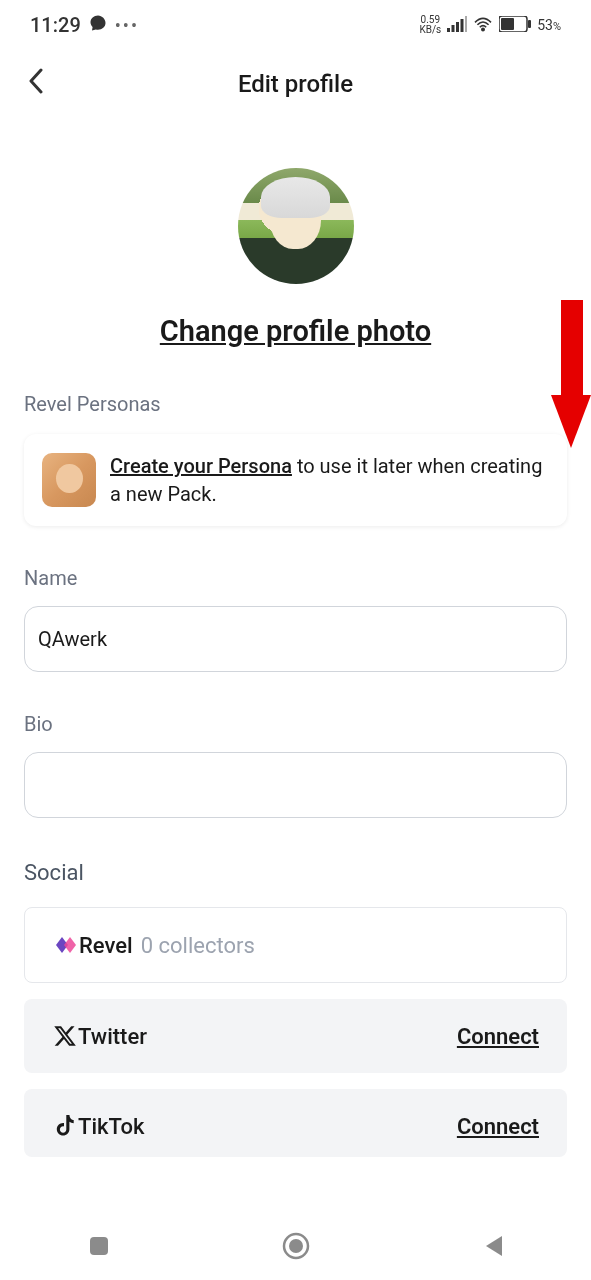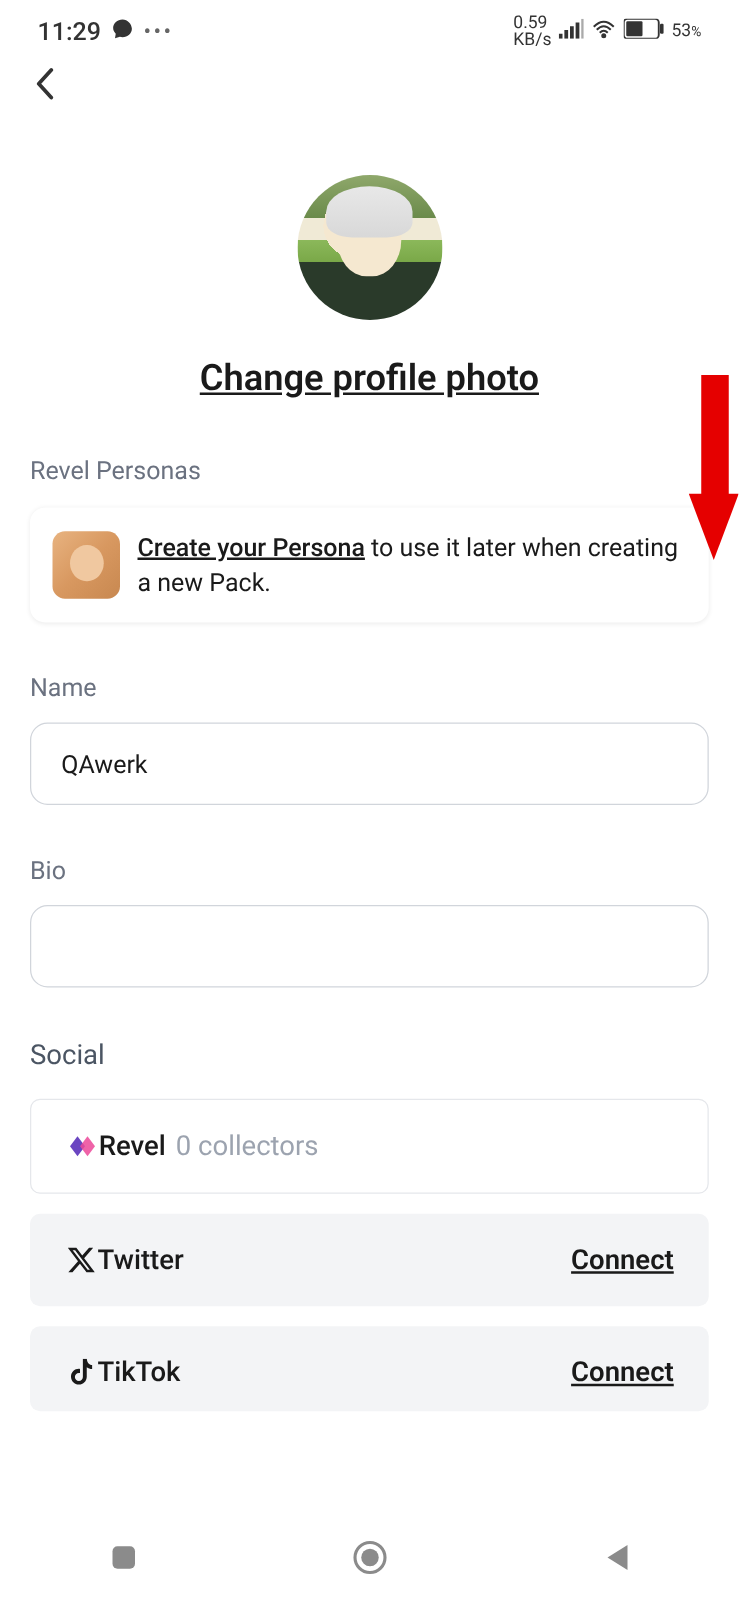--- a/index.html
+++ b/index.html
@@ -34,22 +34,23 @@
       display: flex;
       align-items: center;
       gap: 6px;
       font-size: 14px;
     }
     .time {
       font-size: 20px;
       font-weight: 500;
     }
     .kbs {
-      font-size: 14px;
+      font-size: 10px;
       line-height: 1;
+      text-align: center;
     }
     .header {
       display: flex;
       align-items: center;
       padding: 20px 24px;
       position: relative;
     }
     .back-btn {
       position: absolute;
       left: 28px;
@@ -154,21 +155,21 @@
       font-weight: 500;
     }
     .field-label {
       font-size: 20px;
       color: #6b7280;
       margin-top: 40px;
       margin-bottom: 16px;
     }
     .text-input {
       width: 100%;
-      padding: 20px 24px;
+      padding: 20px 13px;
       font-size: 20px;
       border: 1px solid #d1d5db;
       border-radius: 14px;
       background: #fff;
       color: #1a1a1a;
     }
     .social-card {
       background: #fff;
       border: 1px solid #e5e7eb;
       border-radius: 8px;
@@ -282,20 +283,21 @@
     <span><span>53</span><span style="font-size:11px;">%</span></span>
   </div>
 </div>
 
 <div class="header">
   <div class="back-btn">
     <svg width="16" height="26" viewBox="0 0 16 26" fill="none" stroke="#333" stroke-width="3" stroke-linecap="round" stroke-linejoin="round">
         <path d="M13 2 L3 13 L13 24"></path>
       </svg>
   </div>
+  <div class="header-title">Edit profile</div>
 </div>
 
 <div class="profile-section">
   <div class="avatar"></div>
   <div class="change-photo">Change profile photo</div>
 </div>
 
 <div class="content">
   <div class="section-label">Revel Personas</div>
   

